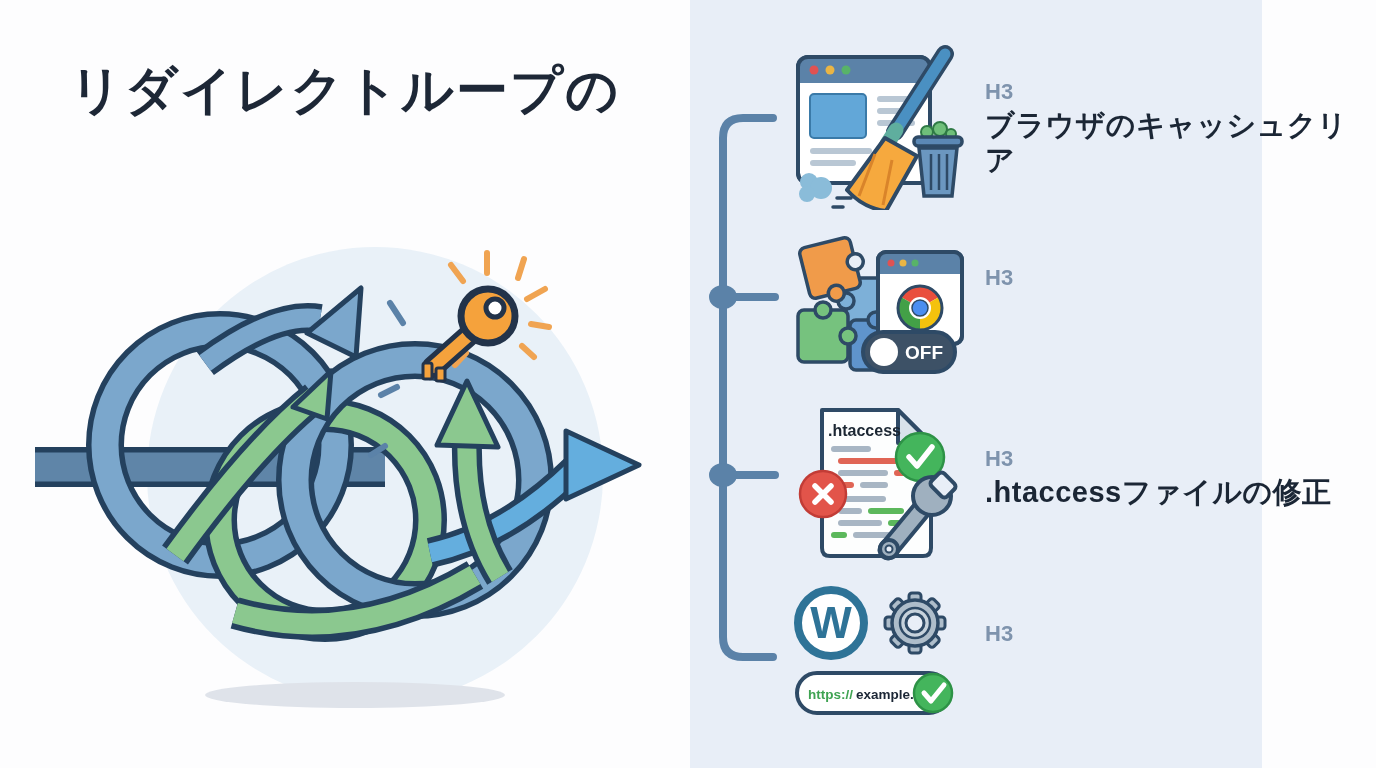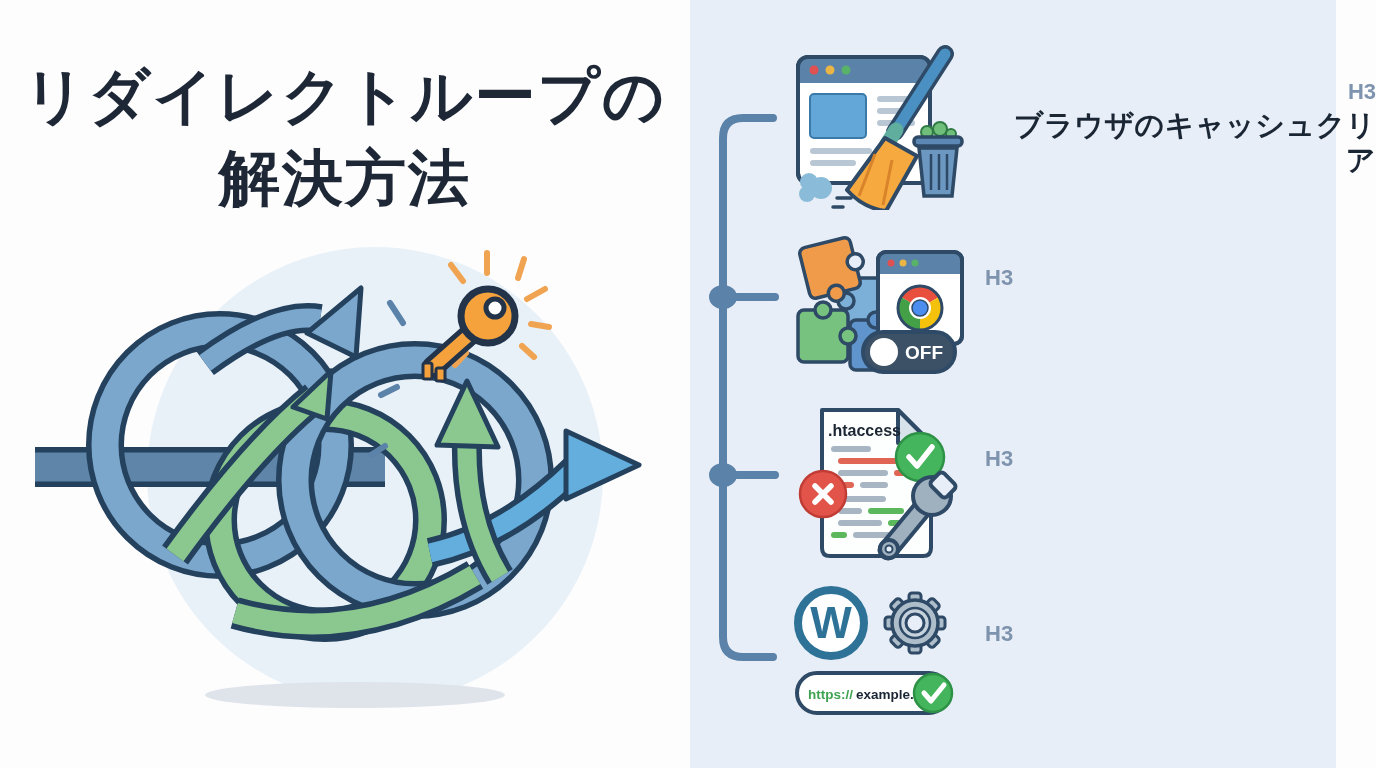--- a/index.html
+++ b/index.html
@@ -3,43 +3,42 @@
 <meta charset="utf-8">
 <style>
   html,body{margin:0;padding:0;}
   body{
     width:1376px;height:768px;overflow:hidden;position:relative;
     font-family:"Liberation Sans","DejaVu Sans",sans-serif;
     background:#fdfdfe;
   }
   .panel{position:absolute;top:0;height:768px;}
   #left-panel{left:0;width:690px;background:#fdfdfe;}
-  #right-panel{left:690px;width:646px;background:#e8eef7;text-align:right;}
+  #right-panel{left:690px;width:572px;background:#e8eef7;}
   #main-title{
     position:absolute;left:0;top:56px;width:690px;
     text-align:center;font-weight:800;color:#1d2736;
-    font-size:61px;line-height:1.34;letter-spacing:2px;
+    font-size:52px;line-height:1.34;letter-spacing:2px;
   }
   #illustration{position:absolute;left:35px;top:245px;}
   #bracket{position:absolute;left:0;top:0;}
   .step{position:absolute;left:0;top:0;width:686px;height:0;}
   .step-icon{position:absolute;}
   .step-text{position:absolute;left:295px;}
   .step-tag{font-size:22px;font-weight:700;color:#7e93ad;line-height:1.1;}
   .step-title{font-size:29px;font-weight:800;color:#1b2635;line-height:1.2;margin-top:4px;letter-spacing:0.5px;}
   svg text{font-family:"Liberation Sans","DejaVu Sans",sans-serif;}
 </style>
 </head>
 <body>
 
 <div class="panel" id="left-panel">
 
   <div id="main-title">
     <div>リダイレクトループの</div>
-    <div>解決方法</div>
   </div>
 
   <svg id="illustration" width="620" height="470" viewBox="0 0 620 470">
 
     <circle cx="340" cy="230" r="228" fill="#e9f1f8"></circle>
     <ellipse cx="320" cy="450" rx="150" ry="13" fill="#dfe3ea"></ellipse>
 
     <g>
       <path d="M 0 222 H 350" stroke="#24415e" stroke-width="40" fill="none"></path>
       <path d="M 0 222 H 350" stroke="#5f85a8" stroke-width="29" fill="none"></path>
@@ -259,20 +258,21 @@
         <path d="M 90 150 L 128 104" stroke="#2e4a66" stroke-width="21" stroke-linecap="round"></path>
         <path d="M 90 150 L 128 104" stroke="#9fb0bf" stroke-width="13" stroke-linecap="round"></path>
         <circle cx="134" cy="96" r="19" fill="#9fb0bf" stroke="#2e4a66" stroke-width="4"></circle>
         <rect x="134" y="76" width="22" height="18" rx="4" transform="rotate(45 145 85)" fill="#e8eef7" stroke="#2e4a66" stroke-width="4"></rect>
         <circle cx="91" cy="149" r="9" fill="#9fb0bf" stroke="#2e4a66" stroke-width="4"></circle>
         <circle cx="91" cy="149" r="3.5" fill="#e8eef7" stroke="#2e4a66" stroke-width="2"></circle>
       </g>
     </svg>
     <div class="step-text" style="top:447px">
       <div class="step-tag">H3</div>
+      <div class="step-title">.htaccessファイルの修正</div>
     </div>
   </div>
 
   <div class="step">
     <svg class="step-icon" style="left:103px;top:585px" width="172" height="138" viewBox="0 0 172 138">
       <g>
         <circle cx="38" cy="38" r="33" fill="#ffffff" stroke="#2e7397" stroke-width="8"></circle>
         <text x="38" y="53" text-anchor="middle" font-size="44" font-weight="bold" font-family="DejaVu Serif, serif" fill="#2e7397">W</text>
       </g>
       <g>

